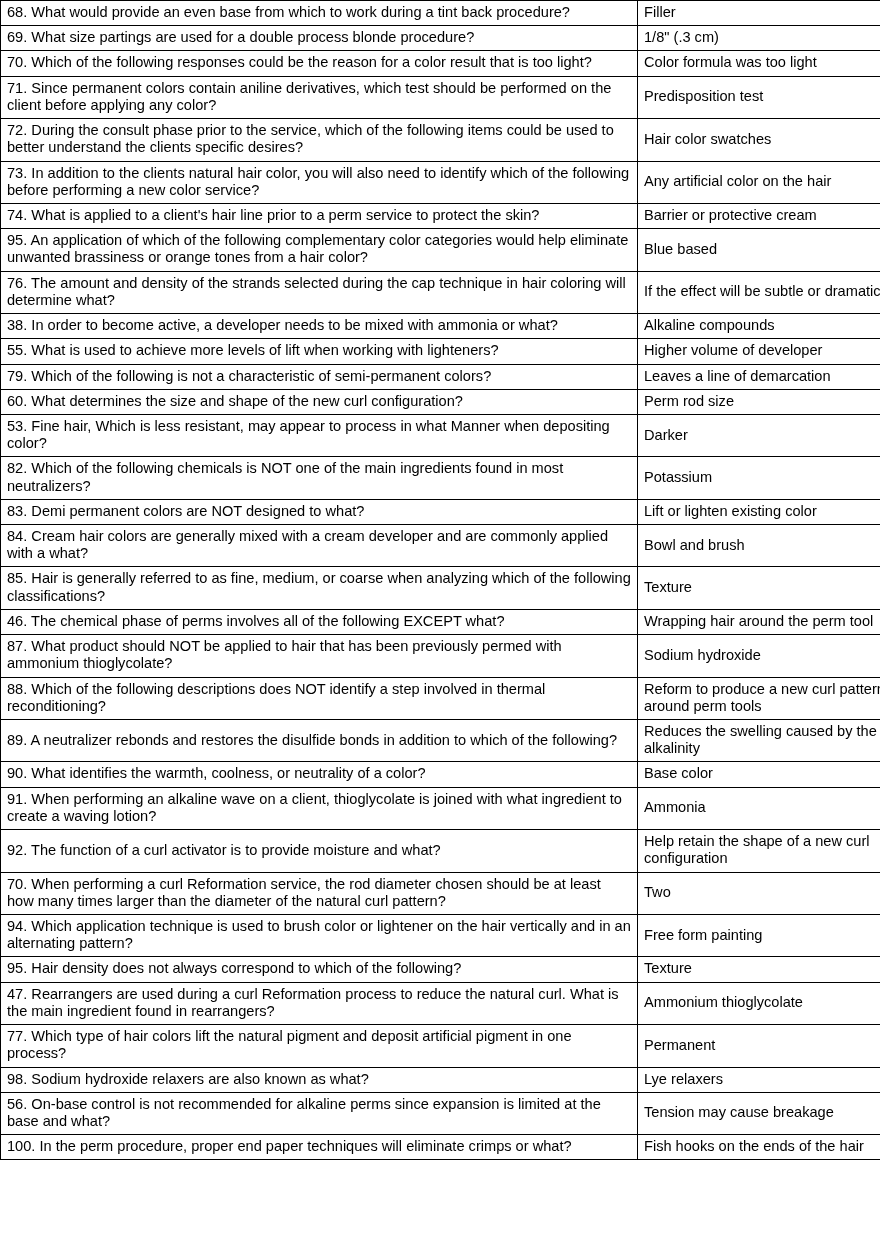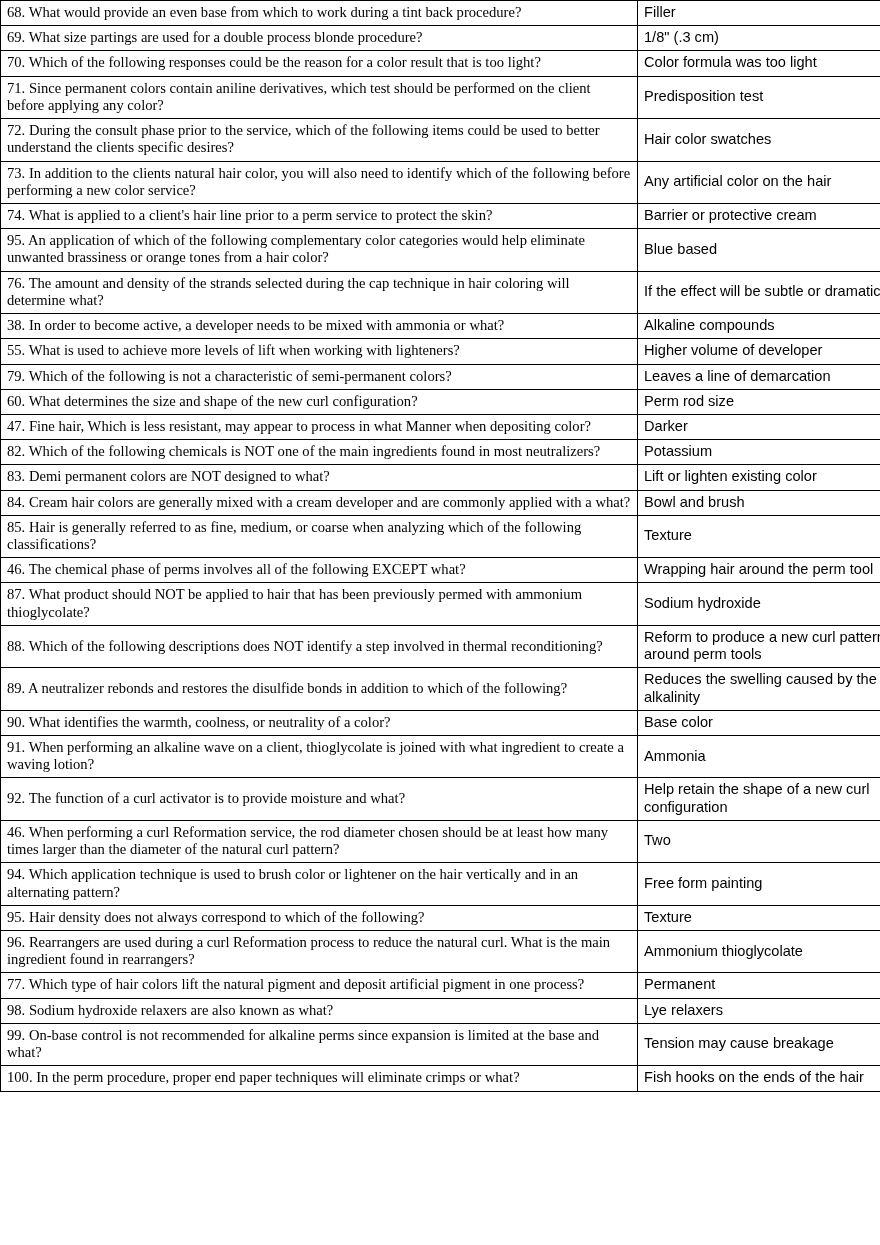--- a/index.html
+++ b/index.html
@@ -19,21 +19,20 @@
   }
   #qa-table td {
     border: 1px solid #000000;
     vertical-align: middle;
     padding: 3px 6px 4px 6px;
     font-size: 14.6px;
     line-height: 1.18;
   }
   #qa-table td.q-cell {
     width: 624px;
-    font-family: Liberation Serif, serif;
   }
   #qa-table td.a-cell {
     width: 254px;
   }
 </style>
 </head>
 <body>
 
 <table id="qa-table">
   <tbody>
@@ -83,21 +82,21 @@
       </tr>
       <tr>
         <td class="q-cell">79. Which of the following is not a characteristic of semi-permanent colors?</td>
         <td class="a-cell">Leaves a line of demarcation</td>
       </tr>
       <tr>
         <td class="q-cell">60. What determines the size and shape of the new curl configuration?</td>
         <td class="a-cell">Perm rod size</td>
       </tr>
       <tr>
-        <td class="q-cell">47. Fine hair, Which is less resistant, may appear to process in what Manner when depositing color?</td>
+        <td class="q-cell">53. Fine hair, Which is less resistant, may appear to process in what Manner when depositing color?</td>
         <td class="a-cell">Darker</td>
       </tr>
       <tr>
         <td class="q-cell">82. Which of the following chemicals is NOT one of the main ingredients found in most neutralizers?</td>
         <td class="a-cell">Potassium</td>
       </tr>
       <tr>
         <td class="q-cell">83. Demi permanent colors are NOT designed to what?</td>
         <td class="a-cell">Lift or lighten existing color</td>
       </tr>
@@ -131,45 +130,45 @@
       </tr>
       <tr>
         <td class="q-cell">91. When performing an alkaline wave on a client, thioglycolate is joined with what ingredient to create a waving lotion?</td>
         <td class="a-cell">Ammonia</td>
       </tr>
       <tr>
         <td class="q-cell">92. The function of a curl activator is to provide moisture and what?</td>
         <td class="a-cell">Help retain the shape of a new curl configuration</td>
       </tr>
       <tr>
-        <td class="q-cell">46. When performing a curl Reformation service, the rod diameter chosen should be at least how many times larger than the diameter of the natural curl pattern?</td>
+        <td class="q-cell">70. When performing a curl Reformation service, the rod diameter chosen should be at least how many times larger than the diameter of the natural curl pattern?</td>
         <td class="a-cell">Two</td>
       </tr>
       <tr>
         <td class="q-cell">94. Which application technique is used to brush color or lightener on the hair vertically and in an alternating pattern?</td>
         <td class="a-cell">Free form painting</td>
       </tr>
       <tr>
         <td class="q-cell">95. Hair density does not always correspond to which of the following?</td>
         <td class="a-cell">Texture</td>
       </tr>
       <tr>
-        <td class="q-cell">96. Rearrangers are used during a curl Reformation process to reduce the natural curl. What is the main ingredient found in rearrangers?</td>
+        <td class="q-cell">47. Rearrangers are used during a curl Reformation process to reduce the natural curl. What is the main ingredient found in rearrangers?</td>
         <td class="a-cell">Ammonium thioglycolate</td>
       </tr>
       <tr>
         <td class="q-cell">77. Which type of hair colors lift the natural pigment and deposit artificial pigment in one process?</td>
         <td class="a-cell">Permanent</td>
       </tr>
       <tr>
         <td class="q-cell">98. Sodium hydroxide relaxers are also known as what?</td>
         <td class="a-cell">Lye relaxers</td>
       </tr>
       <tr>
-        <td class="q-cell">99. On-base control is not recommended for alkaline perms since expansion is limited at the base and what?</td>
+        <td class="q-cell">56. On-base control is not recommended for alkaline perms since expansion is limited at the base and what?</td>
         <td class="a-cell">Tension may cause breakage</td>
       </tr>
       <tr>
         <td class="q-cell">100. In the perm procedure, proper end paper techniques will eliminate crimps or what?</td>
         <td class="a-cell">Fish hooks on the ends of the hair</td>
       </tr>
     </tbody>
 </table>
 
 </body></html>

